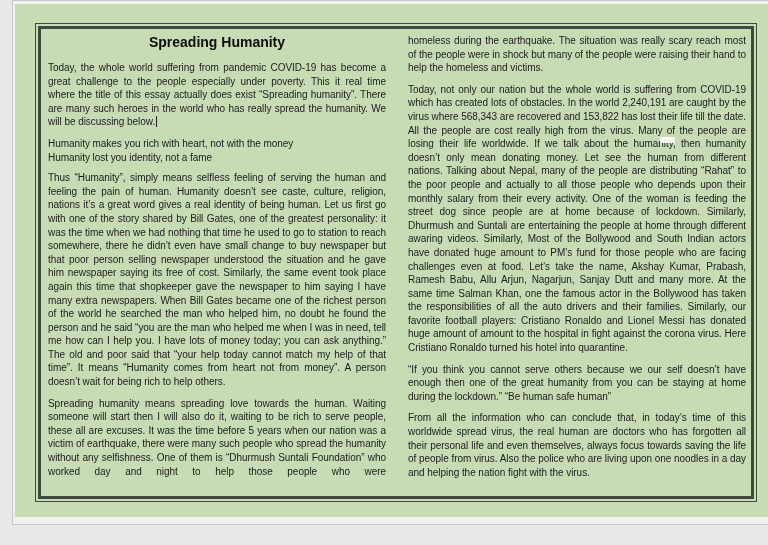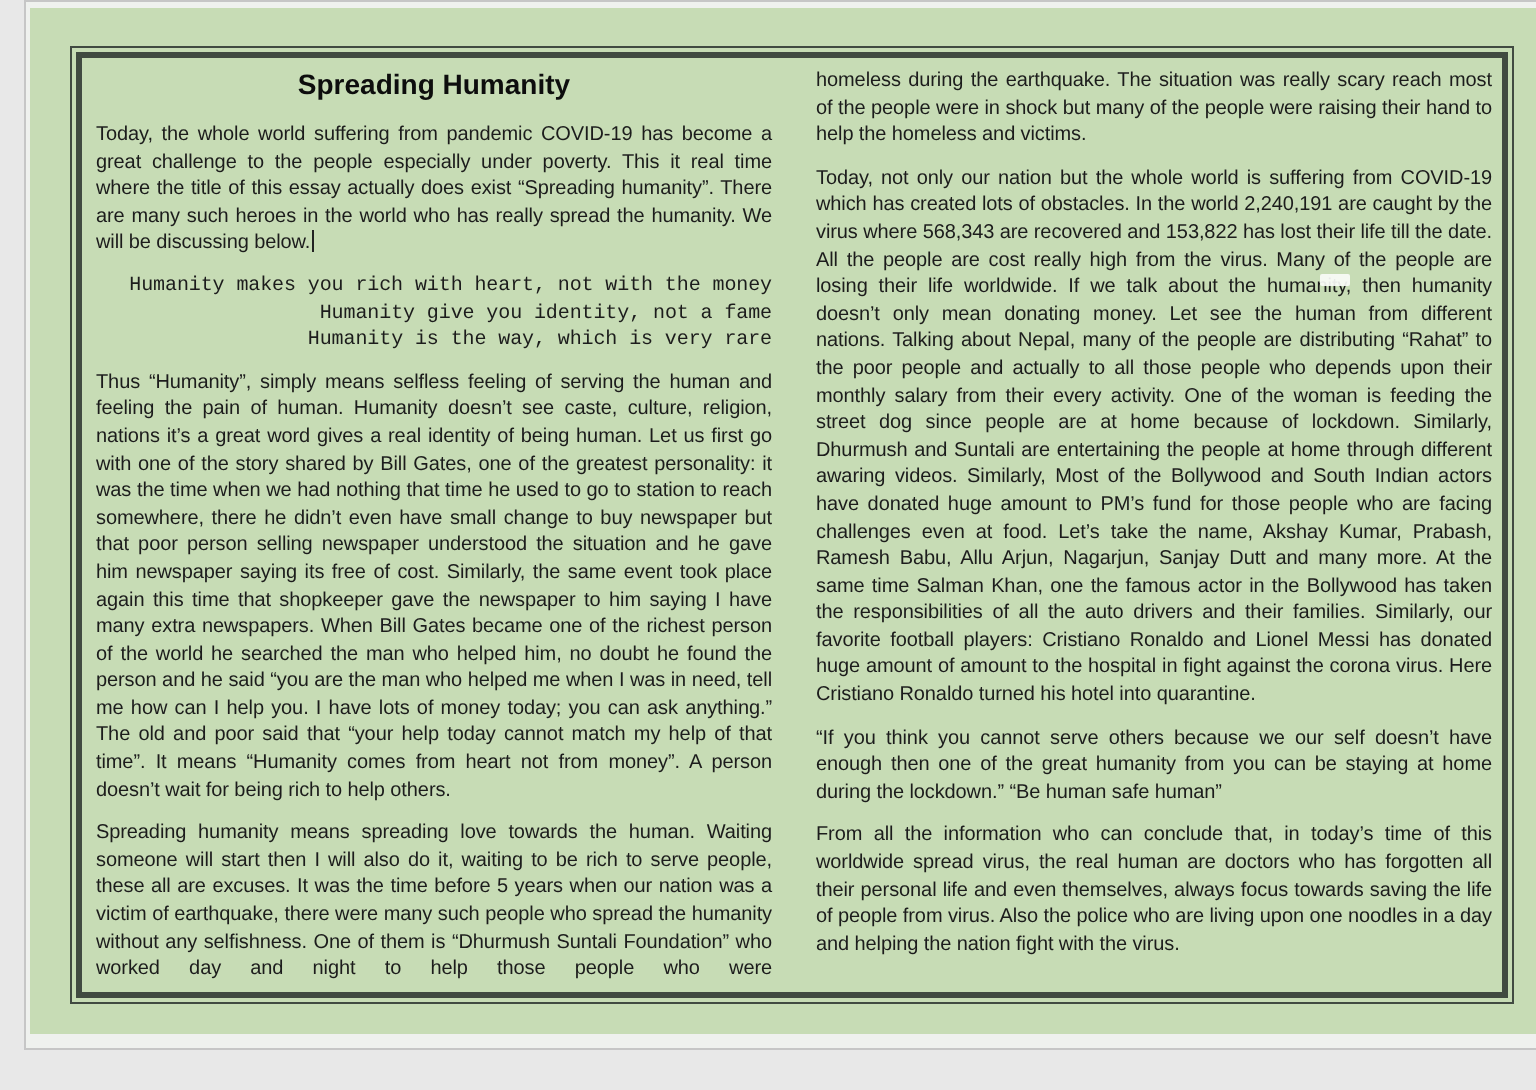--- a/index.html
+++ b/index.html
@@ -53,21 +53,21 @@
     text-align: center;
     margin: 0 0 10px 0;
     letter-spacing: 0;
   }
   p.para {
     margin: 0 0 8px 0;
     text-align: justify;
   }
   p.para.cont { text-align-last: justify; }
   .verse { margin: 0 0 7px 0; }
-  .verse .verse-line { text-align: right; font-family: Liberation Mono, monospace; }
+  .verse .verse-line { text-align: left; }
   .caret {
     display: inline-block;
     width: 0;
     height: 11px;
     border-left: 1.3px solid #222;
     margin-left: 1px;
     vertical-align: -2px;
   }
   .artifact {
     position: absolute;
@@ -89,22 +89,21 @@
 
     <div class="content">
 
       <div class="col">
         <h1 class="essay-title">Spreading Humanity</h1>
 
         <p class="para"><span>Today, the whole world suffering from pandemic COVID-19 has become a great challenge to the people especially under poverty. This it real time where the title of this essay actually does exist “Spreading humanity”. There are many such heroes in the world who has really spread the humanity. We will be discussing below.</span><span class="caret"></span></p>
 
         <div class="verse">
           <div class="verse-line">Humanity makes you rich with heart, not with the money</div>
-          <div class="verse-line">Humanity give you identity, not a fame</div>
-          <div class="verse-line">Humanity is the way, which is very rare</div>
+          <div class="verse-line">Humanity lost you identity, not a fame</div>
         </div>
 
         <p class="para">Thus “Humanity”, simply means selfless feeling of serving the human and feeling the pain of human. Humanity doesn’t see caste, culture, religion, nations it’s a great word gives a real identity of being human. Let us first go with one of the story shared by Bill Gates, one of the greatest personality: it was the time when we had nothing that time he used to go to station to reach somewhere, there he didn’t even have small change to buy newspaper but that poor person selling newspaper understood the situation and he gave him newspaper saying its free of cost. Similarly, the same event took place again this time that shopkeeper gave the newspaper to him saying I have many extra newspapers. When Bill Gates became one of the richest person of the world he searched the man who helped him, no doubt he found the person and he said “you are the man who helped me when I was in need, tell me how can I help you. I have lots of money today; you can ask anything.” The old and poor said that “your help today cannot match my help of that time”. It means “Humanity comes from heart not from money”. A person doesn’t wait for being rich to help others.</p>
 
         <p class="para cont">Spreading humanity means spreading love towards the human. Waiting someone will start then I will also do it, waiting to be rich to serve people, these all are excuses. It was the time before 5 years when our nation was a victim of earthquake, there were many such people who spread the humanity without any selfishness. One of them is “Dhurmush Suntali Foundation” who worked day and night to help those people who were</p>
       </div>
 
       <div class="col">
         <p class="para">homeless during the earthquake. The situation was really scary reach most of the people were in shock but many of the people were raising their hand to help the homeless and victims.</p>
         <p class="para">Today, not only our nation but the whole world is suffering from COVID-19 which has created lots of obstacles. In the world 2,240,191 are caught by the virus where 568,343 are recovered and 153,822 has lost their life till the date. All the people are cost really high from the virus. Many of the people are losing their life worldwide. If we talk about the humanity, then humanity doesn’t only mean donating money. Let see the human from different nations. Talking about Nepal, many of the people are distributing “Rahat” to the poor people and actually to all those people who depends upon their monthly salary from their every activity. One of the woman is feeding the street dog since people are at home because of lockdown. Similarly, Dhurmush and Suntali are entertaining the people at home through different awaring videos. Similarly, Most of the Bollywood and South Indian actors have donated huge amount to PM’s fund for those people who are facing challenges even at food. Let’s take the name, Akshay Kumar, Prabash, Ramesh Babu, Allu Arjun, Nagarjun, Sanjay Dutt and many more. At the same time Salman Khan, one the famous actor in the Bollywood has taken the responsibilities of all the auto drivers and their families. Similarly, our favorite football players: Cristiano Ronaldo and Lionel Messi has donated huge amount of amount to the hospital in fight against the corona virus. Here Cristiano Ronaldo turned his hotel into quarantine.</p>

